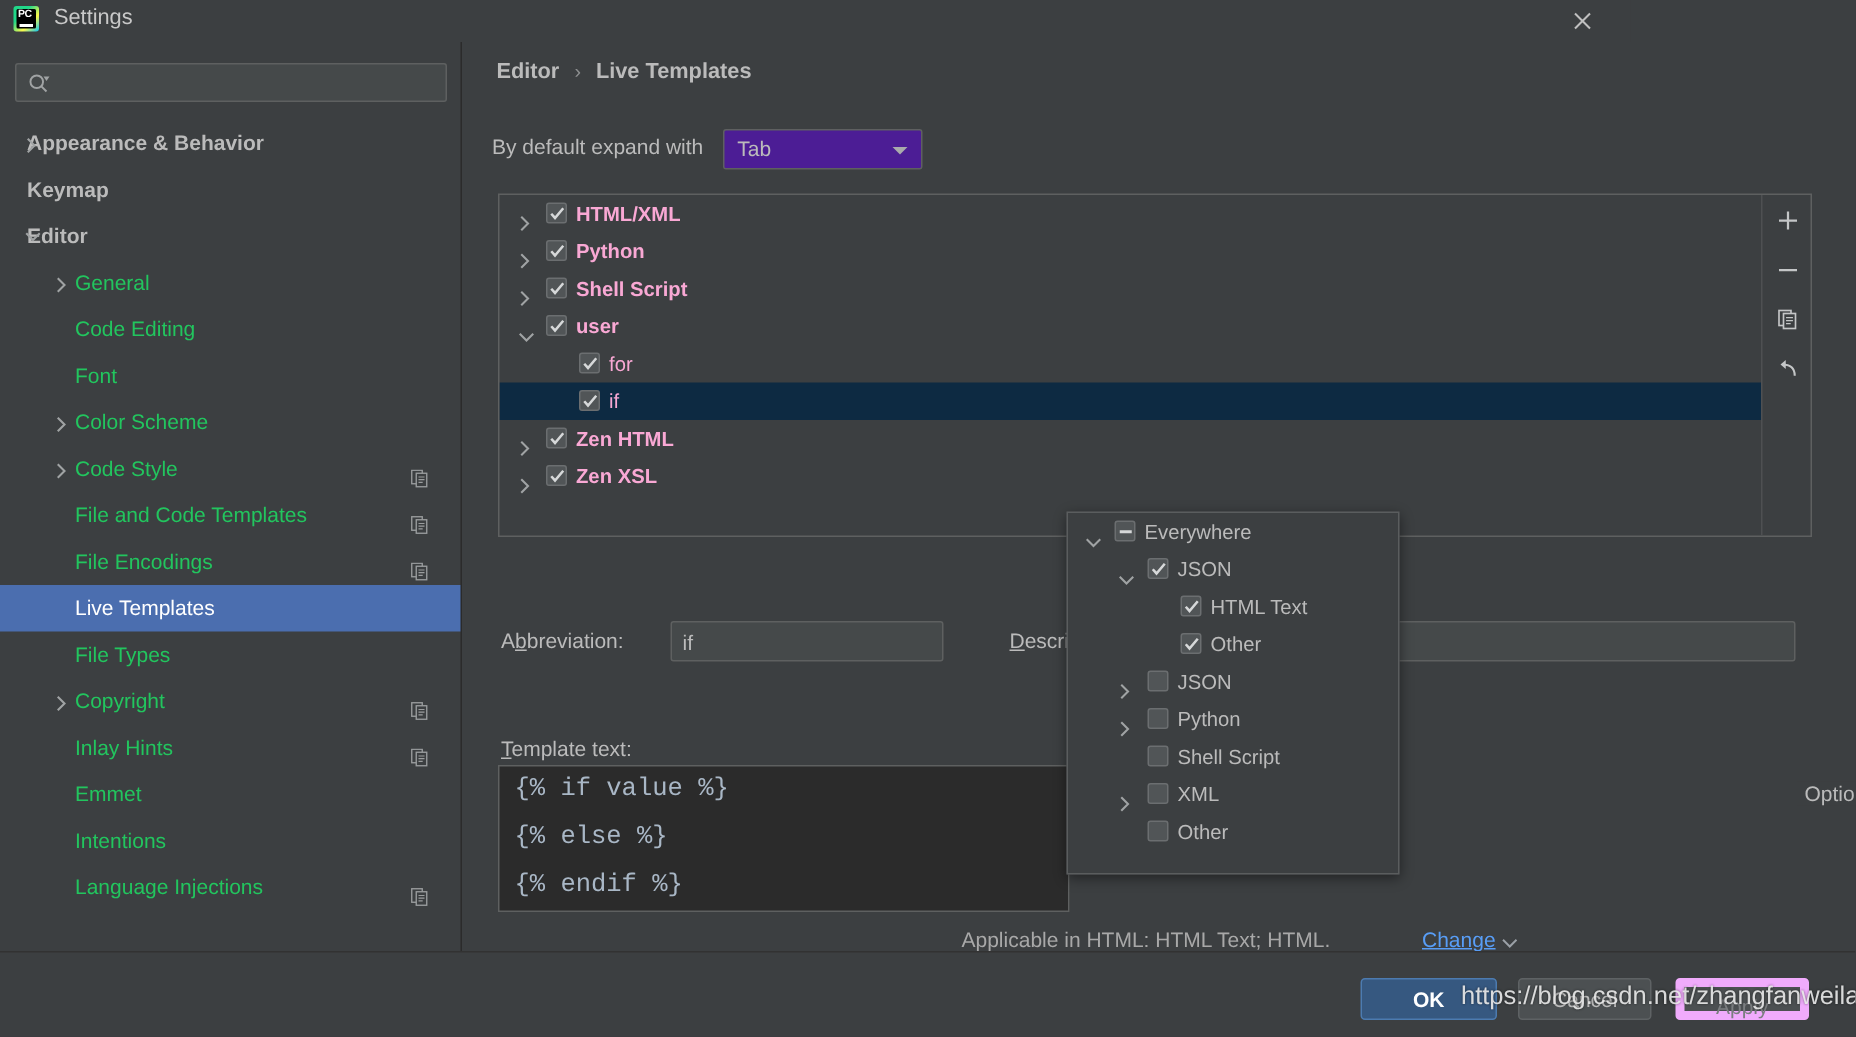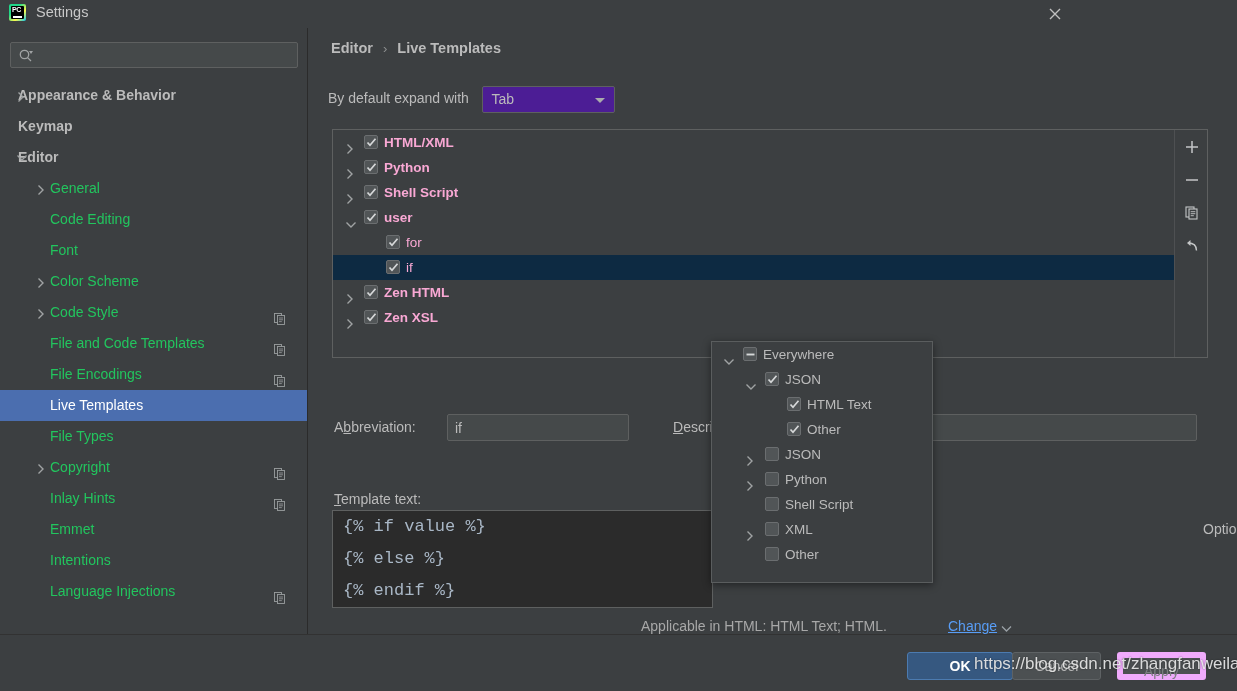--- a/index.html
+++ b/index.html
@@ -220,21 +220,21 @@
 
   
   .bottombar {
     position: absolute; left: 0; top: 634px; width: 1237px; height: 57px;
     background: #3c3f41; border-top: 1px solid #323232;
   }
   .btn {
     position: absolute; top: 17px; height: 28px; border-radius: 3px;
     font-size: 14px; text-align: center; line-height: 27px;
   }
-  #btn-ok { left: 907px; width: 106px; background: #365880; border: 1px solid #4c7bb0; color: #ffffff; font-weight: bold; }
+  #btn-ok { left: 907px; width: 91px; background: #365880; border: 1px solid #4c7bb0; color: #ffffff; font-weight: bold; }
   #btn-cancel { left: 1012px; width: 89px; background: #4c5052; border: 1px solid #5e6264; color: #bbbbbb; }
   #btn-apply { left: 1117px; width: 89px; background: #4c5052; border: 6px solid #f0abfc; color: #7b7e80; }
 
   .watermark {
     position: absolute; left: 974px; top: 654px;
     font-size: 17px; color: #e7e7e7; opacity: 0.92;
     font-family: "Liberation Sans", sans-serif;
     white-space: nowrap; pointer-events: none;
     text-shadow: 0 0 2px rgba(0,0,0,0.6);
   }

